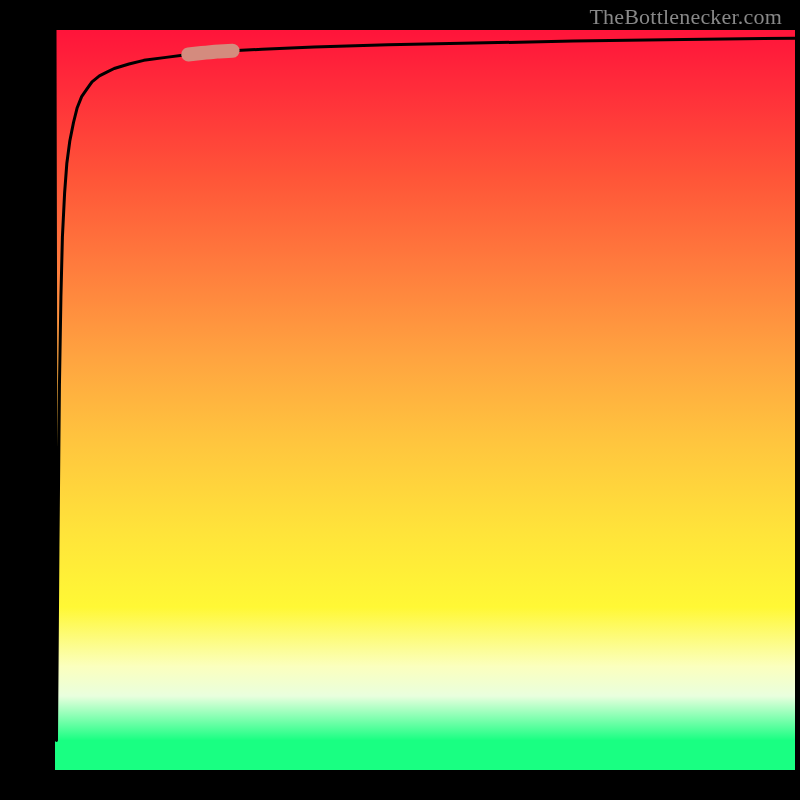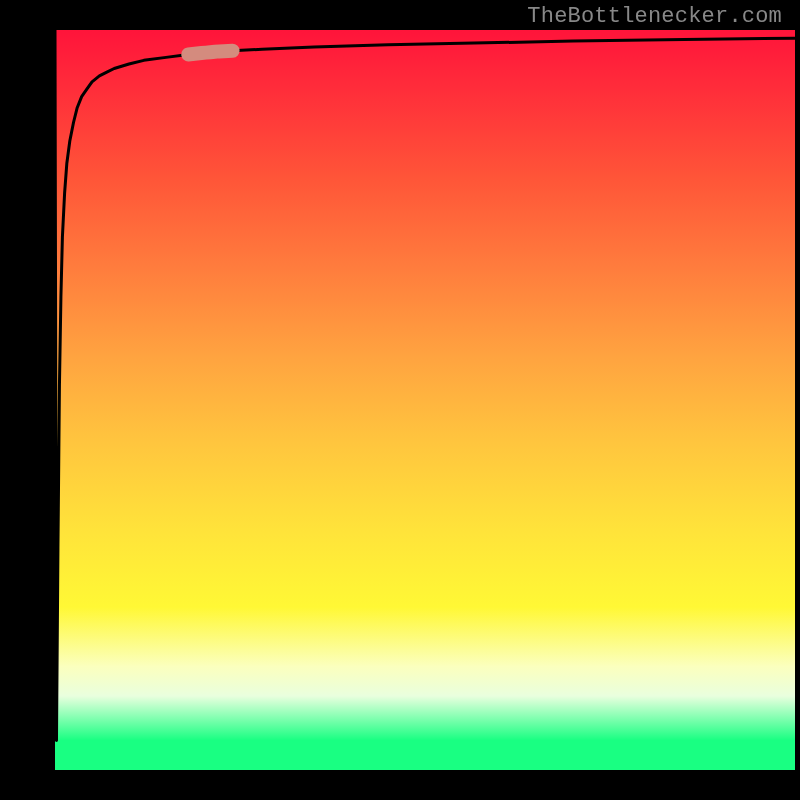--- a/index.html
+++ b/index.html
@@ -7,21 +7,21 @@
     width: 800px;
     height: 800px;
     background: #000;
     position: relative;
     overflow: hidden;
   }
   .attribution {
     position: absolute;
     top: 4px;
     right: 18px;
-    font-family: Liberation Mono, monospace;
+    font-family: Liberation Serif, serif;
     font-size: 22px;
     color: #888;
     letter-spacing: 0.2px;
   }
   .plot-area {
     position: absolute;
     left: 55px;
     top: 30px;
     width: 740px;
     height: 740px;

